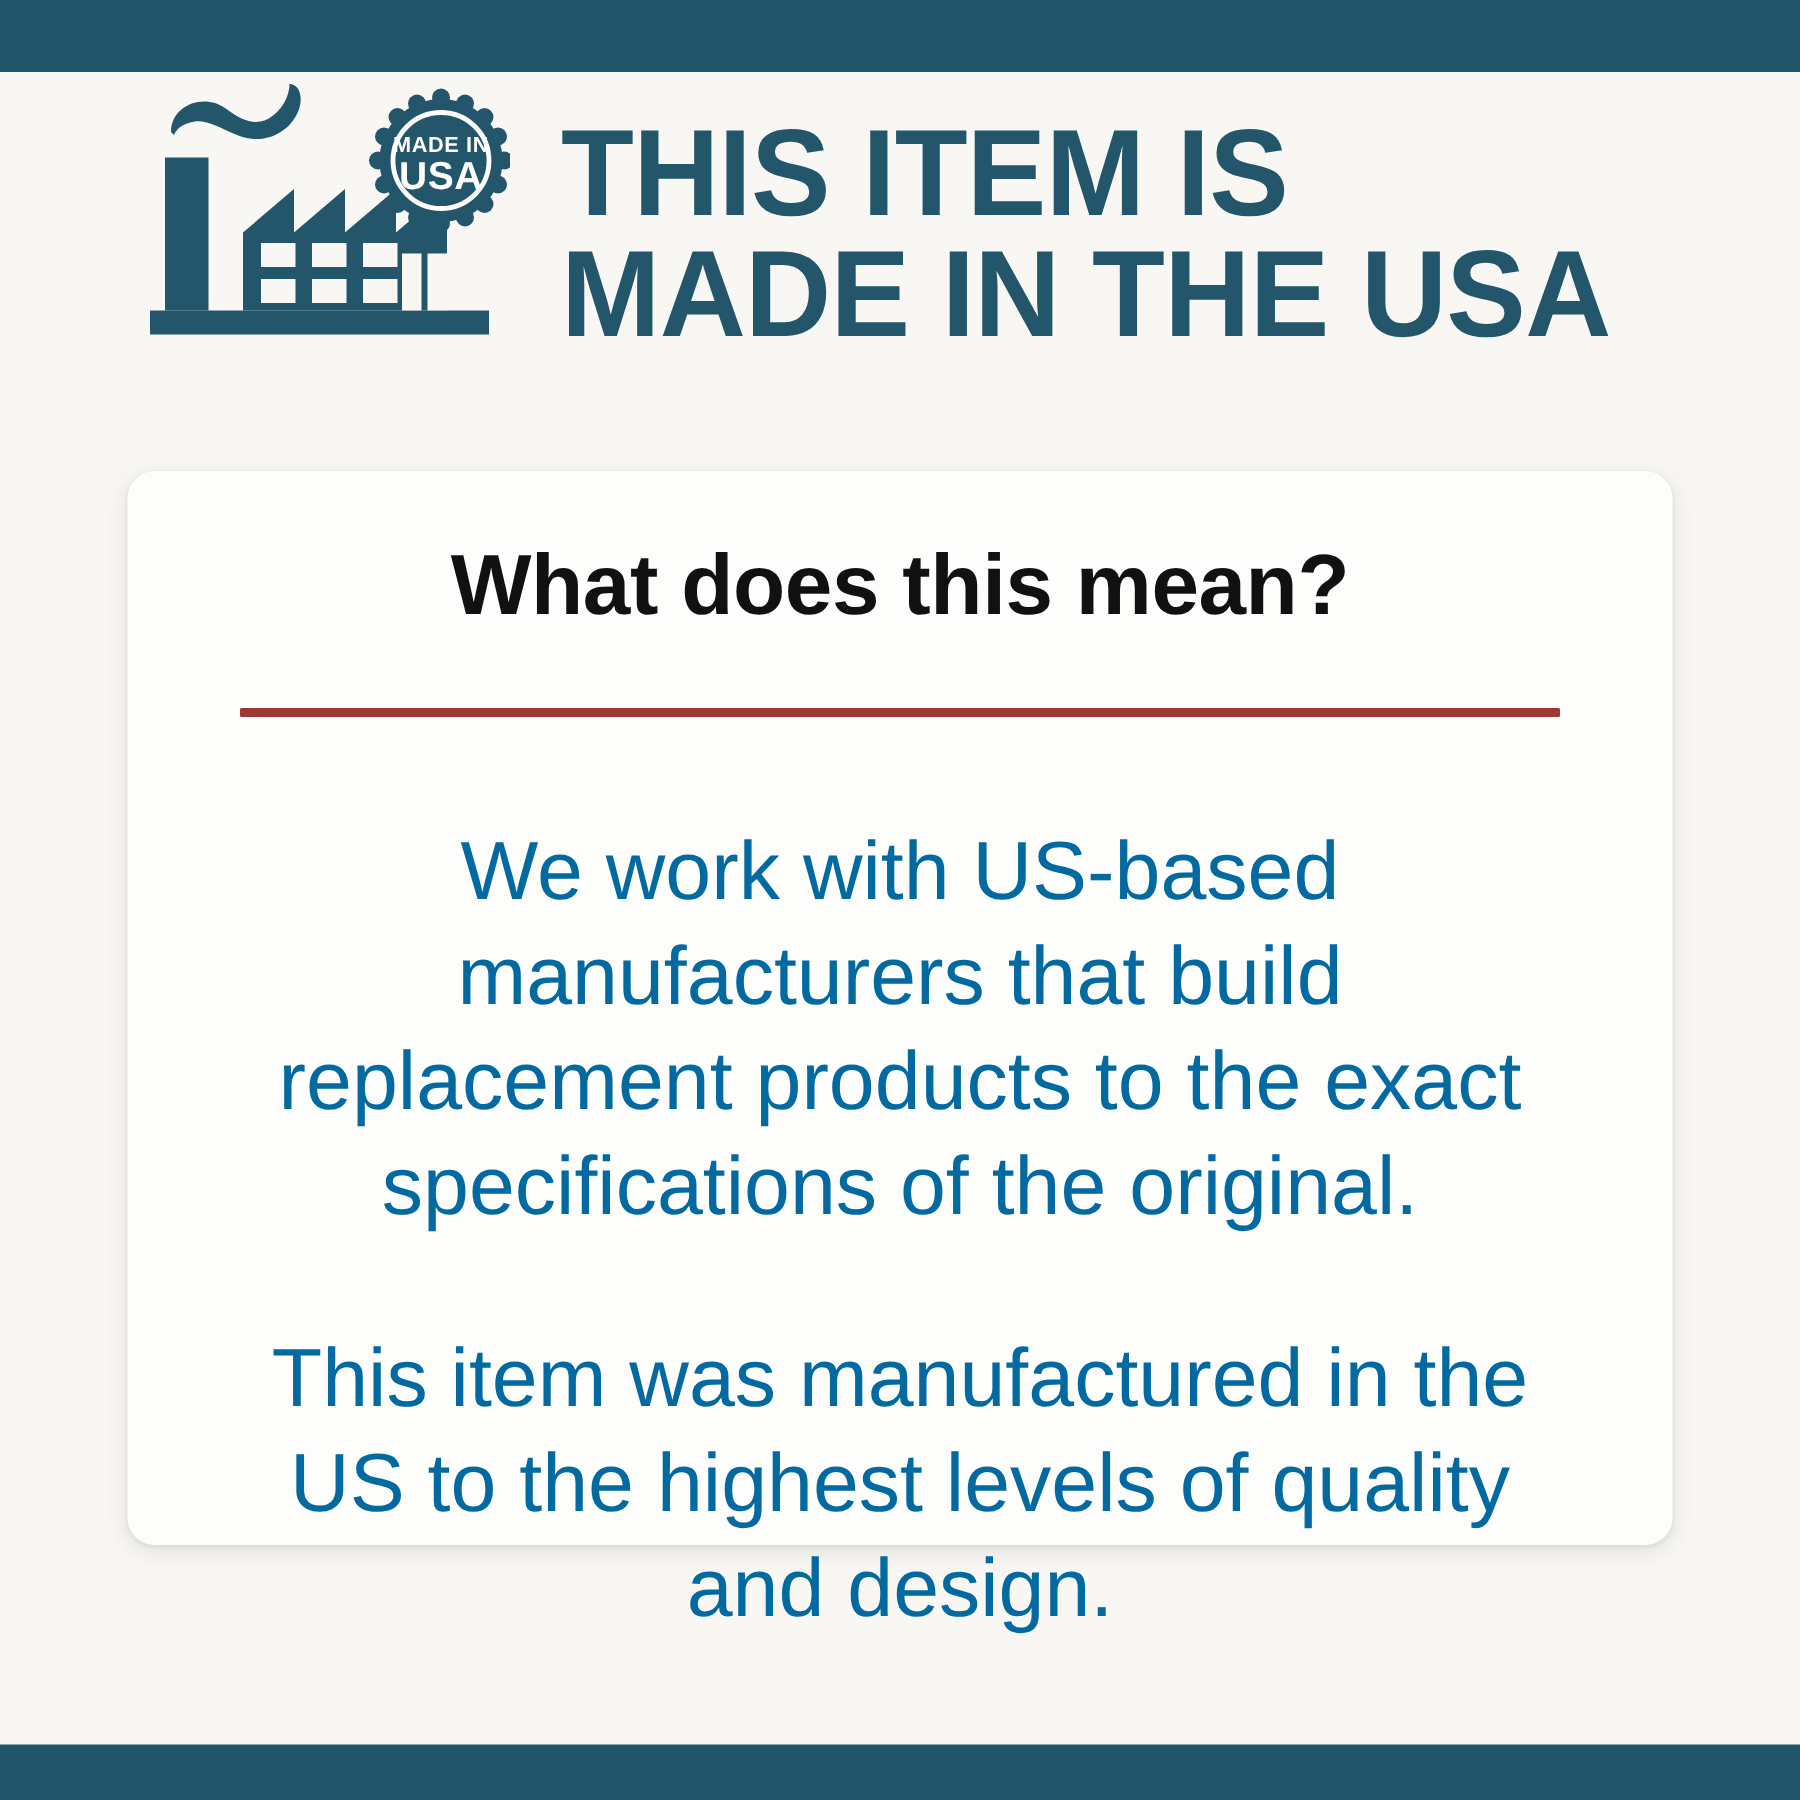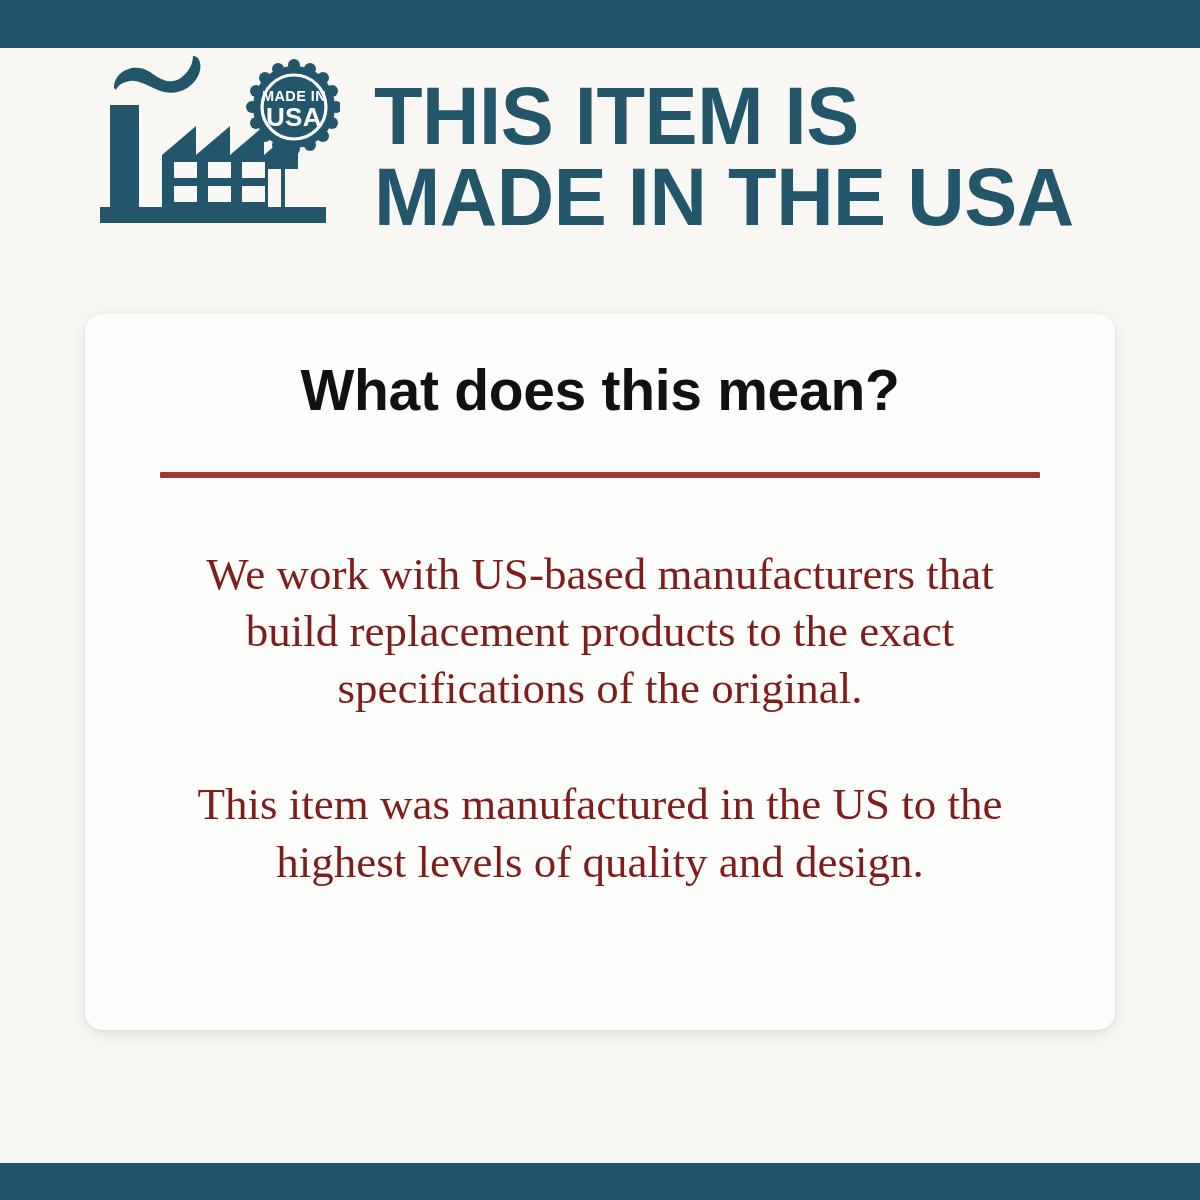--- a/index.html
+++ b/index.html
@@ -84,23 +84,23 @@
 
   .divider {
     height:6px;
     background:#9e3833;
     margin:53px 75px 0 75px;
     border-radius:1px;
   }
 
   .body-text {
     text-align:center;
-    color:#7f1d1d;
-    font-family:Liberation Serif, serif;
-    font-size:45px;
+    color:#0369a1;
+    font-family:Liberation Sans, sans-serif;
+    font-size:55px;
     line-height:1.27;
     padding:0 70px;
   }
   .para-1 { margin-top:68px; }
   .para-2 { margin-top:59px; }
 </style>
 </head>
 <body>
 
 <div class="band band-top"></div>

